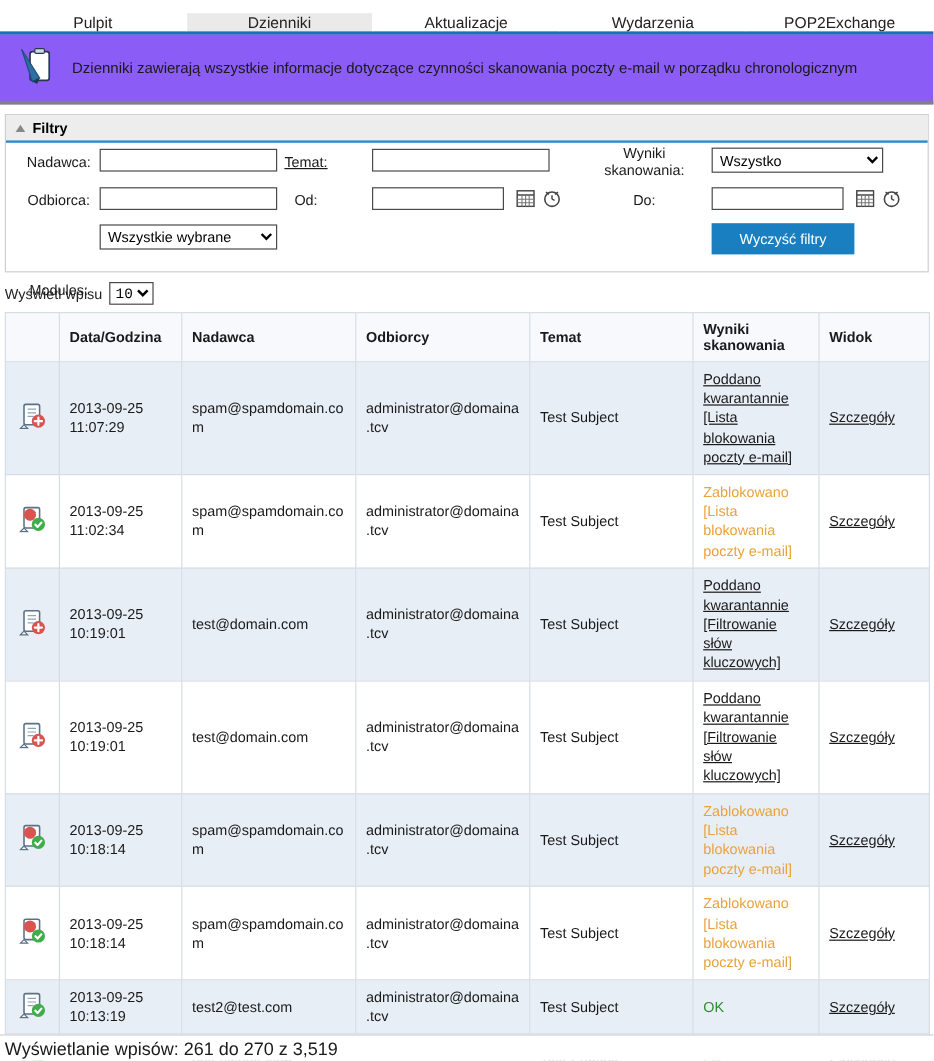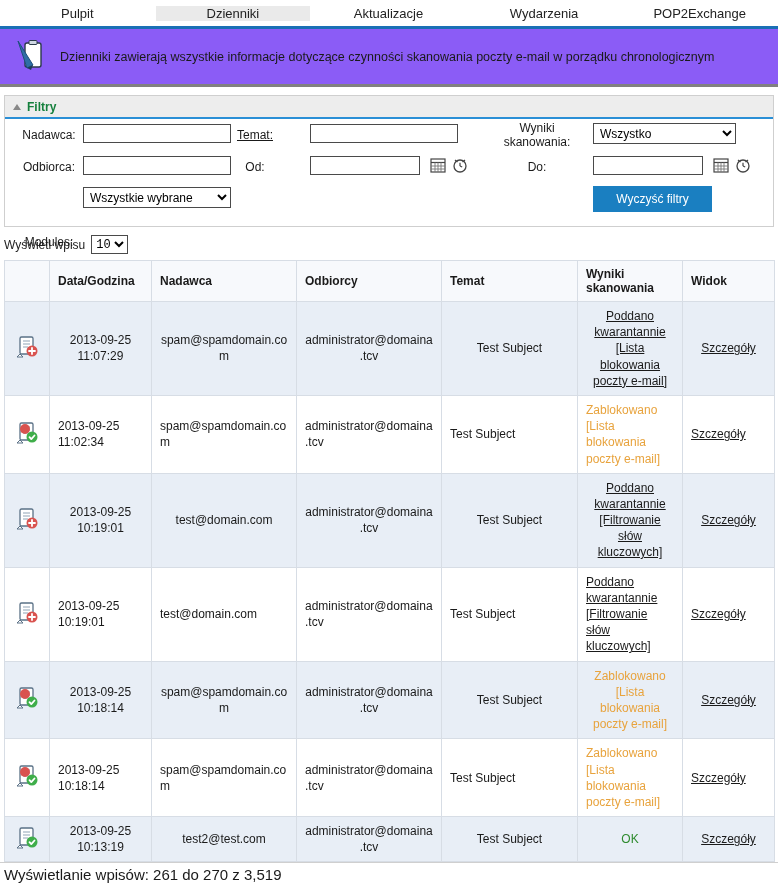--- a/index.html
+++ b/index.html
@@ -12,21 +12,21 @@
     color: #222222;
     overflow: hidden;
   }
 
   
   .tabbar {
     display: flex;
     height: 29px;
     background: #ffffff;
     border-bottom: 3px solid #1a6fb5;
-    align-items: center;
+    align-items: flex-end;
   }
   .tab {
     flex: 1 1 0;
     display: flex;
     align-items: center;
     justify-content: center;
     font-size: 13px;
     color: #222222;
     cursor: pointer;
     background: #ffffff;
@@ -54,21 +54,21 @@
   }
   .filters-head {
     height: 23px;
     background: #ededed;
     border-bottom: 2px solid #2a8fd6;
     display: flex;
     align-items: center;
     padding-left: 8px;
     font-weight: bold;
     font-size: 12px;
-    color: #15803d;
+    color: #000000;
   }
   .tri-up {
     width: 0; height: 0;
     border-left: 4px solid transparent;
     border-right: 4px solid transparent;
     border-bottom: 6px solid #888;
     margin-right: 6px;
   }
   .filters-body { padding: 10px 6px 10px 6px; position: relative; height: 107px; }
   .lbl { font-size: 12px; color: #1a1a1a; text-align: center; }
@@ -138,21 +138,21 @@
   table.log td {
     border: 1px solid #d7dde5;
     font-size: 12px;
     padding: 6px 8px;
     vertical-align: middle;
     color: #1a1a1a;
     line-height: 1.35;
     word-wrap: break-word;
     overflow-wrap: break-word;
   }
-  tr.odd td { background: #e8eef6; text-align: center; }
+  tr.odd td { background: #e8eef6; }
   tr.even td { background: #ffffff; }
   td.iconcell { text-align: center; padding: 4px 0; }
   .res-quar { color: #1a1a1a; text-decoration: underline; cursor: pointer; }
   .res-block { color: #e8a33d; }
   .res-ok { color: #2f8b2f; }
   .details { color: #1a1a1a; text-decoration: underline; cursor: pointer; }
 
   
   .footer {
     position: absolute;

